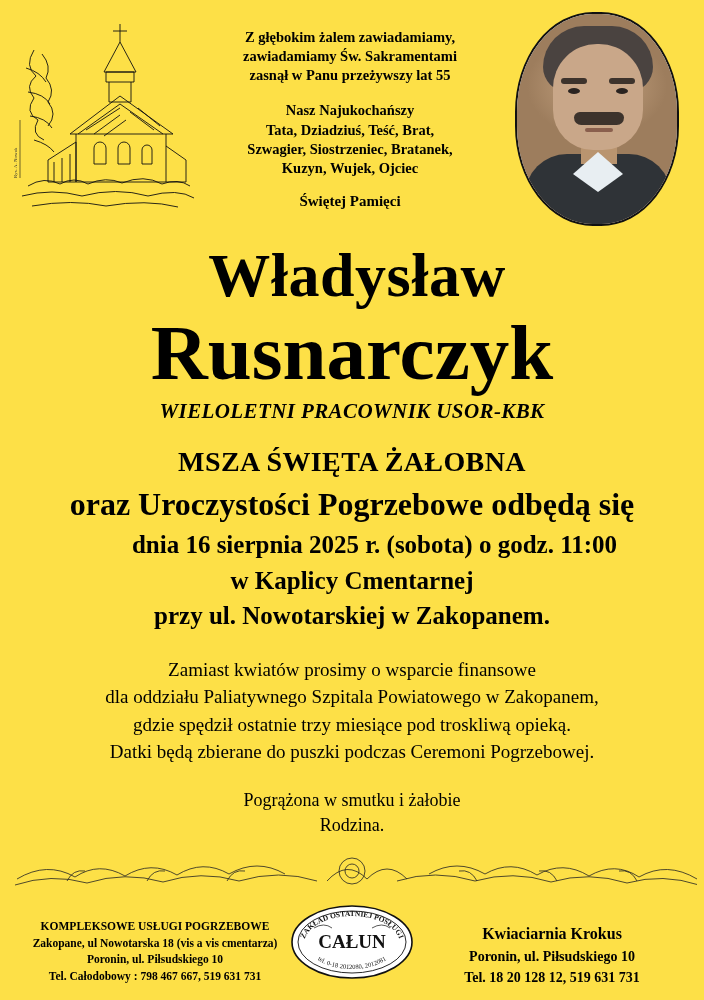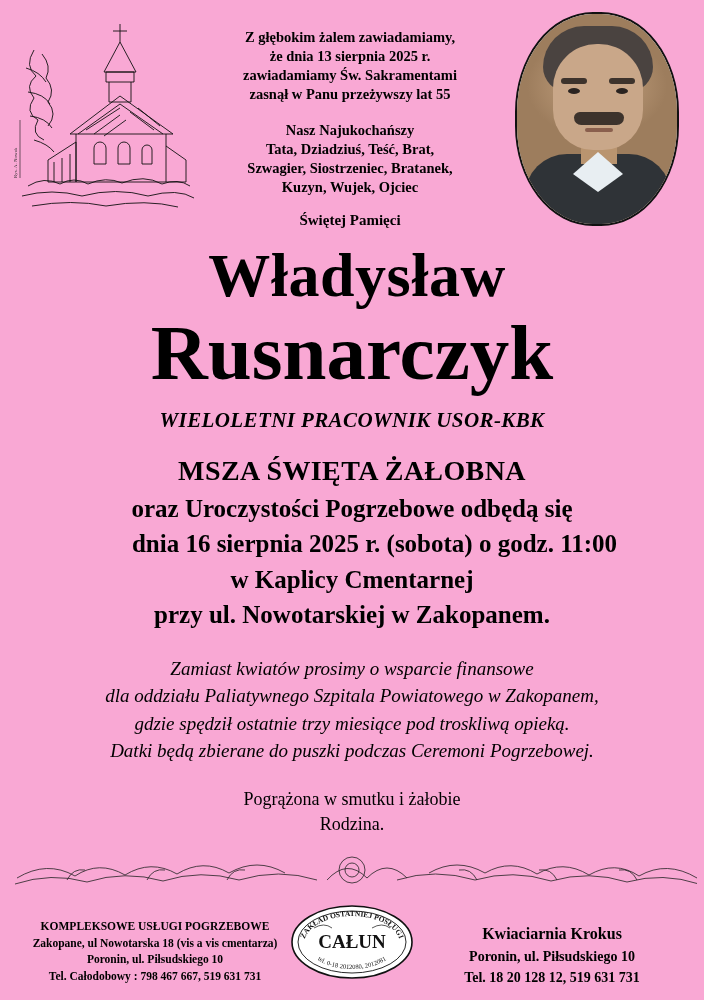--- a/index.html
+++ b/index.html
@@ -12,21 +12,21 @@
     height: 1000px;
     position: relative;
     font-family: "Liberation Serif", serif;
     color: #000000;
     overflow: hidden;
   }
   .page {
     position: relative;
     width: 704px;
     height: 1000px;
-    background: #f9a8d4;
+    background: #fde047;
   }
 
   
   .top-row {
     position: relative;
     height: 230px;
   }
 
   .church-art {
     position: absolute;
@@ -158,40 +158,39 @@
     line-height: 1.05;
     margin-top: 6px;
   }
 
   .subtitle {
     text-align: center;
     font-style: italic;
     font-weight: bold;
     font-size: 21px;
     letter-spacing: 0.4px;
-    margin-top: 13px;
+    margin-top: 4px;
   }
 
   
   .ceremony {
     text-align: center;
     font-weight: bold;
     margin-top: 18px;
     line-height: 1.42;
   }
   .ceremony .l1 { font-size: 28px; letter-spacing: 0.4px; }
-  .ceremony .l2 { font-size: 25px; text-align: center; }
+  .ceremony .l2 { font-size: 32px; text-align: center; }
   .ceremony .l3 { font-size: 25px; padding-left: 45px; }
   .ceremony .l4 { font-size: 25px; }
   .ceremony .l5 { font-size: 25px; }
 
   
   .appeal {
     text-align: center;
-    font-style: italic;
     font-size: 19px;
     line-height: 1.45;
     margin-top: 22px;
   }
 
   .family {
     text-align: center;
     font-size: 18px;
     line-height: 1.42;
     margin-top: 22px;
@@ -289,21 +288,20 @@
           <path d="M18 58 q14 4 20 14 M20 82 q16 2 22 12 M22 106 q16 2 22 12 M26 130 q14 4 20 12"></path>
 
           <path d="M12 110 v58" stroke-width="0.6"></path>
         </g>
         <text x="9" y="168" transform="rotate(-90 9 168)" font-family="Liberation Serif, serif" font-size="5" fill="#333">Rys. A. Nowak</text>
       </svg>
     </div>
 
     <div class="notice-block">
       <div>Z głębokim żalem zawiadamiamy,</div>
-      <div>że dnia 13 sierpnia 2025 r.</div>
       <div>zawiadamiamy Św. Sakramentami</div>
       <div>zasnął w Panu przeżywszy lat 55</div>
       <div class="para2">
         <div>Nasz Najukochańszy</div>
         <div>Tata, Dziadziuś, Teść, Brat,</div>
         <div>Szwagier, Siostrzeniec, Bratanek,</div>
         <div>Kuzyn, Wujek, Ojciec</div>
       </div>
       <div class="para3">Świętej Pamięci</div>
     </div>

